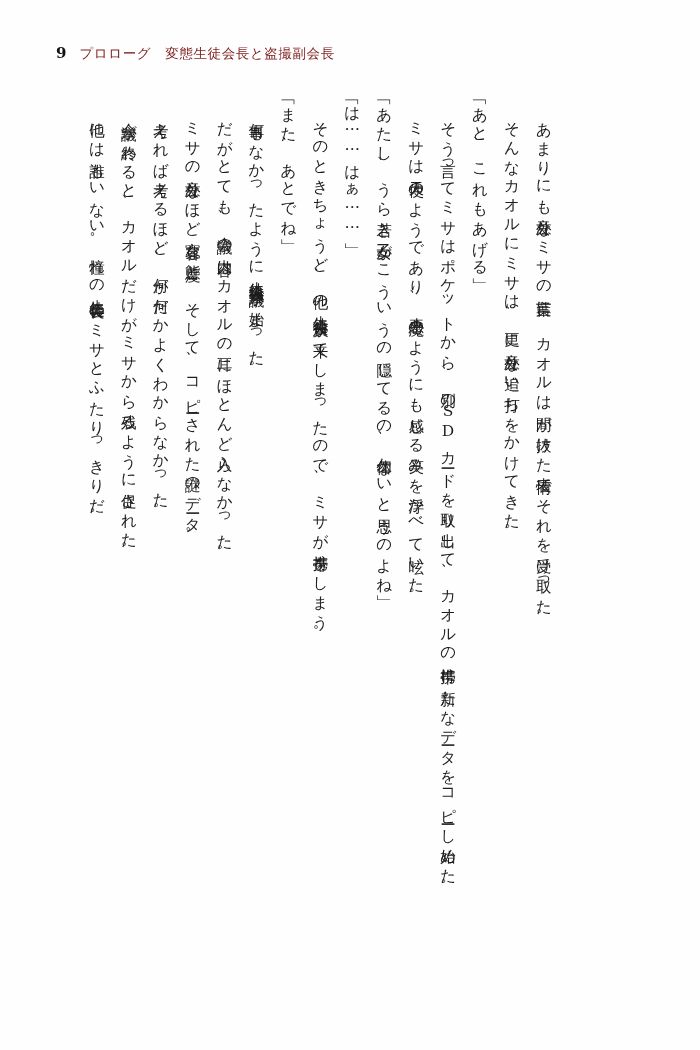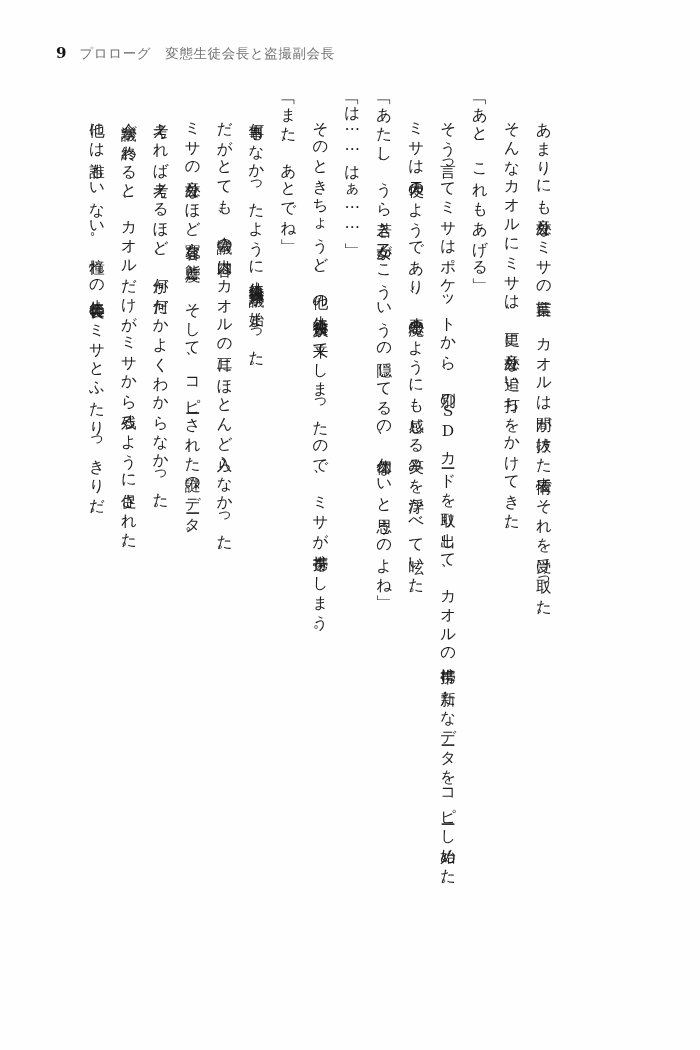--- a/index.html
+++ b/index.html
@@ -33,21 +33,21 @@
   }
   .page-number {
     font-size: 15px;
     font-weight: bold;
     letter-spacing: 0;
     color: #111;
   }
   .header-title {
     font-size: 13.5px;
     letter-spacing: 0.6px;
-    color: #737373;
+    color: #7f1d1d;
     font-weight: 500;
     text-align: right;
   }
 
   
   .body-area {
     position: absolute;
     top: 95px;
     right: 52px;
     width: 568px;

